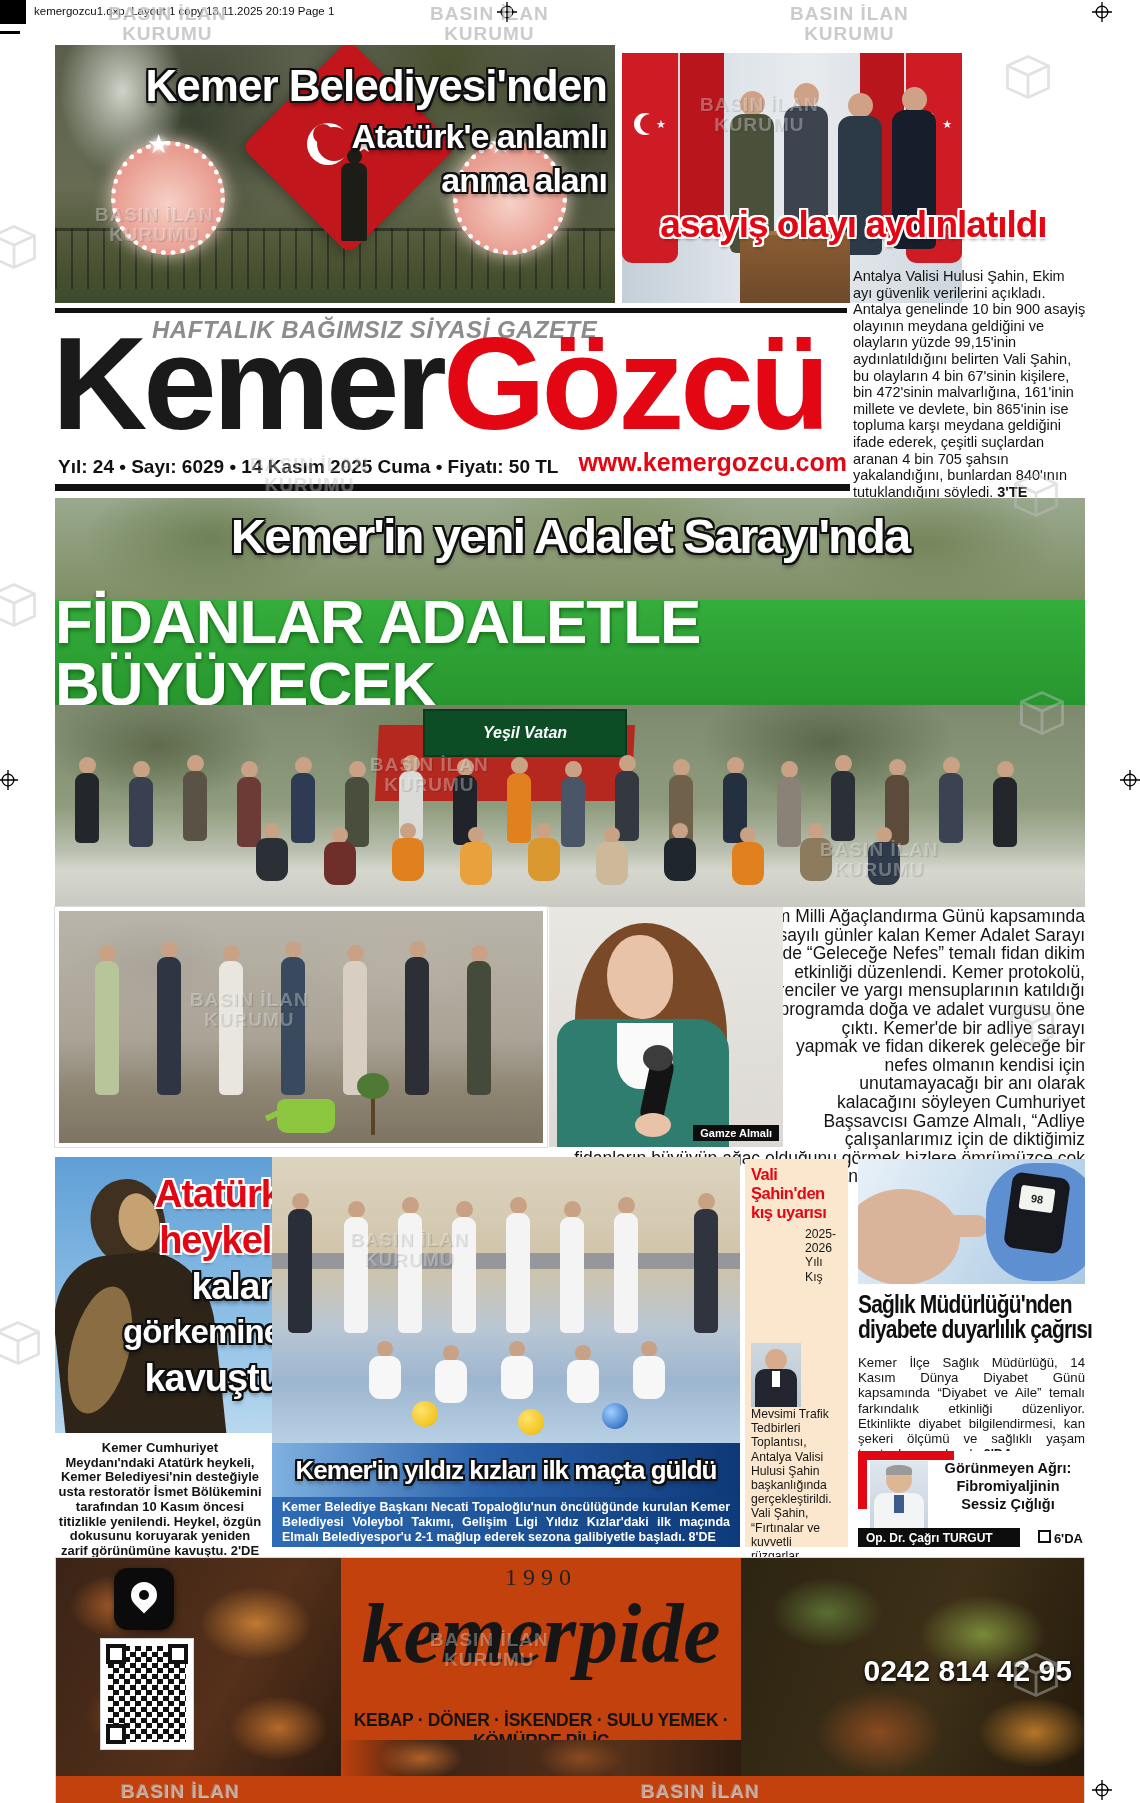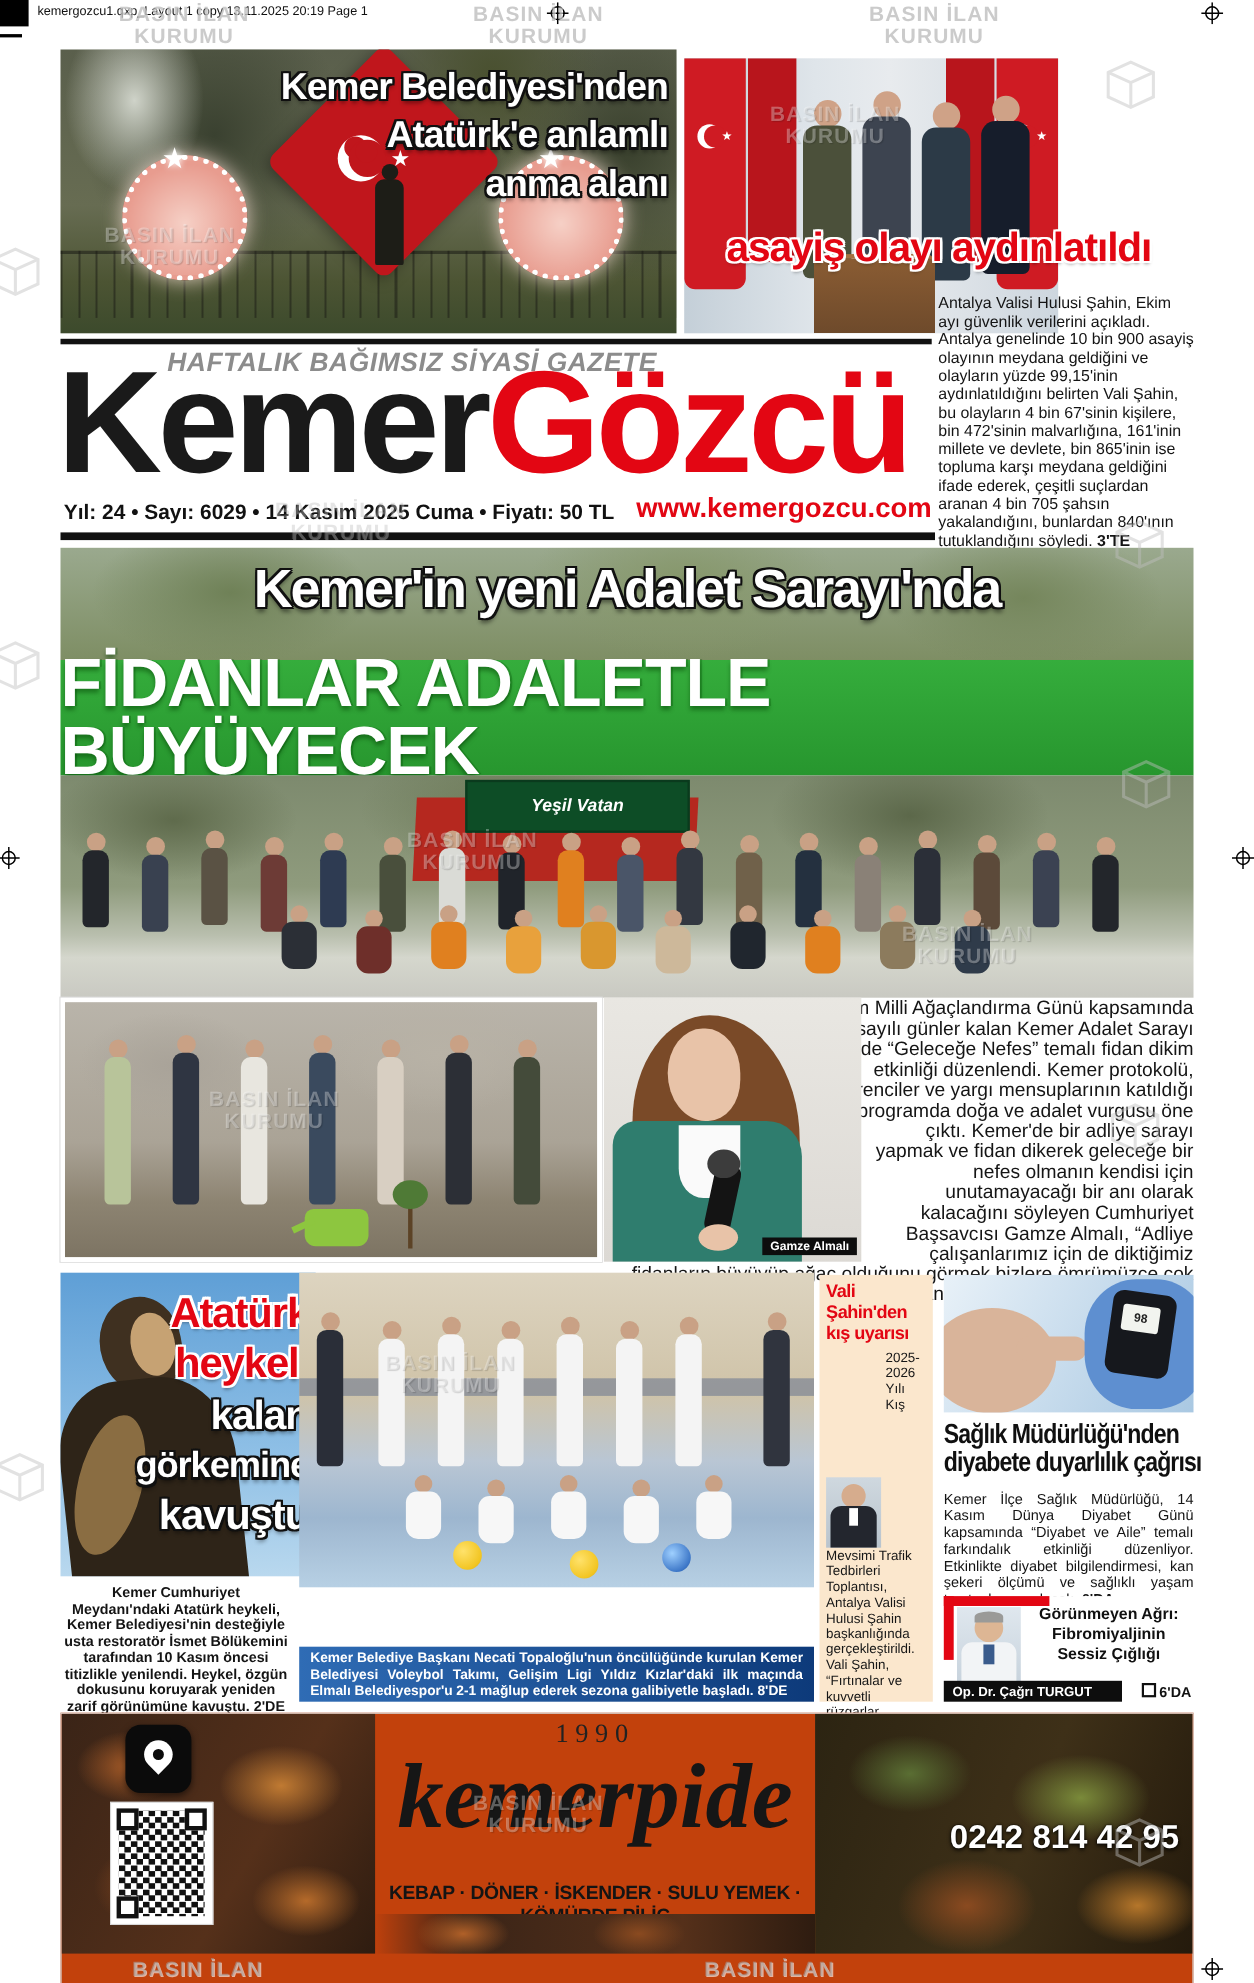--- a/index.html
+++ b/index.html
@@ -122,21 +122,21 @@
     <div class="abs" style="left:292px;top:104px;width:15px;height:15px;border-radius:50%;background:#1d1d17;"></div>
 
     <div class="abs" style="left:56px;top:96px;width:104px;height:104px;border-radius:50%;
          border:5px dotted #fff;background:radial-gradient(circle at 50% 55%,#f6d0c6 0%,#e89c8f 70%);box-shadow:0 0 18px rgba(255,230,220,.8);"></div>
     <span class="star" style="left:92px;top:86px;font-size:26px;text-shadow:0 0 6px #fff;"></span>
     <div class="abs" style="left:398px;top:96px;width:104px;height:104px;border-radius:50%;
          border:5px dotted #fff;background:radial-gradient(circle at 50% 55%,#f6d0c6 0%,#e89c8f 70%);box-shadow:0 0 18px rgba(255,230,220,.8);"></div>
     <span class="star" style="left:434px;top:86px;font-size:26px;text-shadow:0 0 6px #fff;"></span>
 
     <div class="abs" style="right:8px;top:12px;text-align:right;">
-      <div class="hl ow" style="font-size:34px;line-height:1.3;">Kemer Belediyesi'nden</div>
+      <div class="hl ow" style="font-size:44px;line-height:1.3;">Kemer Belediyesi'nden</div>
       <div class="hl ow" style="font-size:34px;line-height:1.3;">Atatürk'e anlamlı</div>
       <div class="hl ow" style="font-size:34px;line-height:1.3;">anma alanı</div>
     </div>
 
   </div>
 
   <div class="abs" style="left:622px;top:45px;width:463px;height:258px;">
     <div class="photo" style="left:0;top:8px;width:340px;height:250px;
                 background:linear-gradient(90deg,#c4cfd8 0%,#dfe5ea 35%,#e8ebee 55%,#cdd6de 100%);">
       <div class="flag" style="left:0;top:0;width:56px;height:210px;--f:#cf1b23;border-radius:0 0 10px 10px;"></div>
@@ -303,20 +303,24 @@
       <span class="p" style="left:420px;top:36px;height:140px;--c:#30343e;"></span>
       <span class="pc" style="left:96px;top:184px;--c:#f7f7f7;"></span>
       <span class="pc" style="left:162px;top:188px;--c:#f7f7f7;"></span>
       <span class="pc" style="left:228px;top:184px;--c:#f7f7f7;"></span>
       <span class="pc" style="left:294px;top:188px;--c:#f7f7f7;"></span>
       <span class="pc" style="left:360px;top:184px;--c:#f7f7f7;"></span>
       <div class="abs" style="left:140px;top:244px;width:26px;height:26px;border-radius:50%;background:radial-gradient(circle at 35% 35%,#ffe26b,#f2c522 70%,#d9a50e);"></div>
       <div class="abs" style="left:246px;top:252px;width:26px;height:26px;border-radius:50%;background:radial-gradient(circle at 35% 35%,#ffe26b,#f2c522 70%,#d9a50e);"></div>
       <div class="abs" style="left:330px;top:246px;width:26px;height:26px;border-radius:50%;background:radial-gradient(circle at 35% 35%,#9fd0ff,#3f79c9 70%,#1d4f9e);"></div>
     </div>
+    <div class="abs" style="left:0;top:286px;width:468px;height:54px;background:linear-gradient(90deg,#7fb1e0,#2b63ad 45%,#0e3877);
+                display:flex;align-items:center;justify-content:center;">
+      <div class="hl ow" style="font-size:26px;letter-spacing:-1px;">Kemer'in yıldız kızları ilk maçta güldü</div>
+    </div>
     <div class="abs" style="left:0;top:340px;width:468px;height:50px;background:linear-gradient(90deg,#2f6cb5,#0d3a7a);
                 color:#fff;font-size:12.5px;line-height:14.8px;font-weight:600;padding:3px 10px;box-sizing:border-box;text-align:justify;">
       <span>Kemer Belediye Başkanı Necati Topaloğlu'nun öncülüğünde kurulan Kemer Belediyesi Voleybol Takımı, Gelişim Ligi Yıldız Kızlar'daki ilk maçında Elmalı Belediyespor'u 2-1 mağlup ederek sezona galibiyetle başladı.</span>
       <b>8'DE</b>
     </div>
   </div>
 
   <div class="abs" style="left:745px;top:1159px;width:103px;height:388px;background:#fbe7cd;padding:6px 6px 0 6px;box-sizing:border-box;">
     <div class="hl" style="color:#e30613;font-size:16.5px;line-height:1.15;letter-spacing:-.5px;">
       <div>Vali Şahin'den</div>

